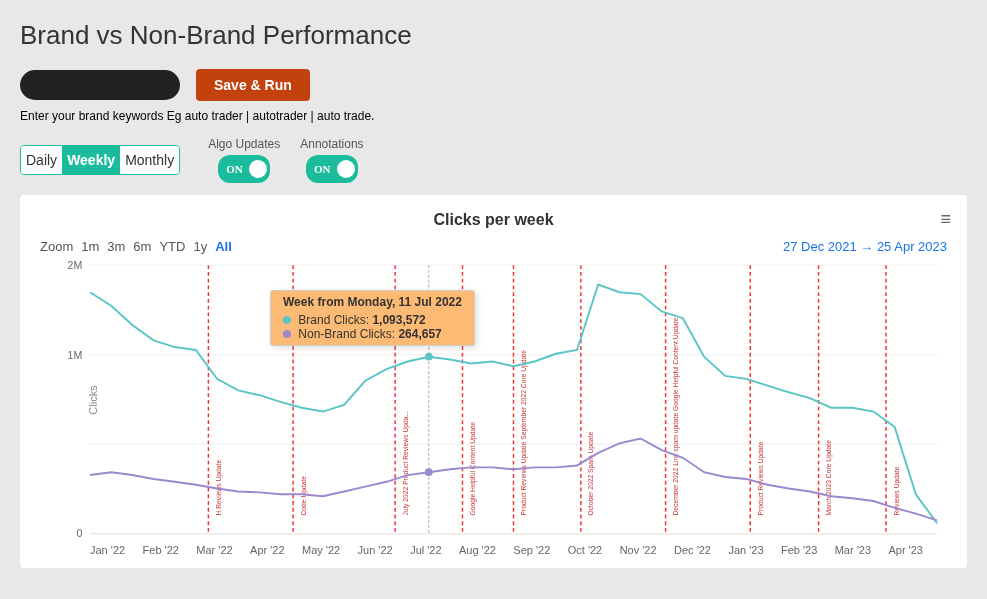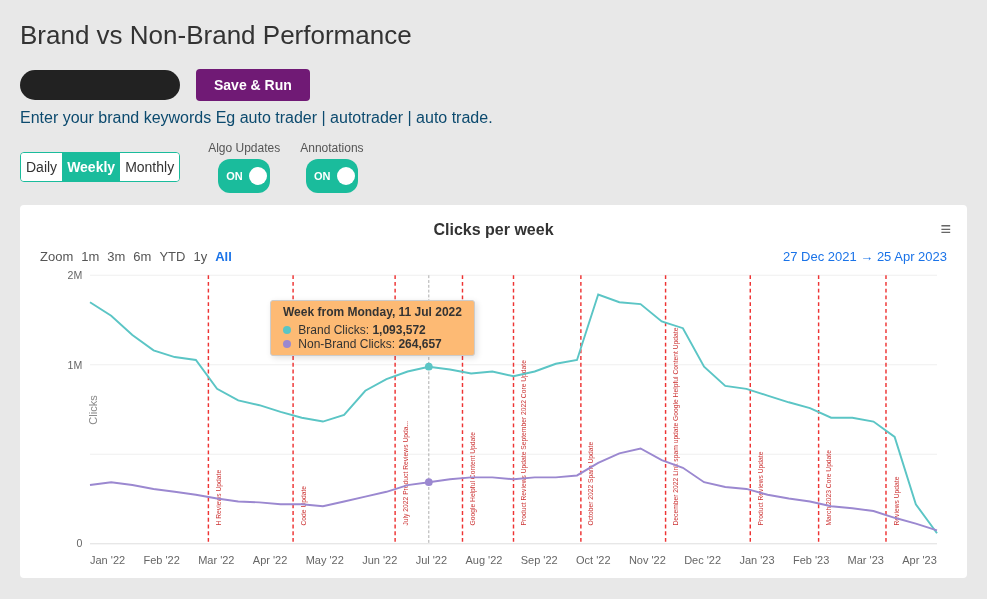--- a/index.html
+++ b/index.html
@@ -23,32 +23,32 @@
       margin-bottom: 8px;
     }
     .brand-input {
       background: #222;
       border-radius: 20px;
       width: 160px;
       height: 30px;
       display: inline-block;
     }
     .save-run-btn {
-      background: #701a75;
+      background: #c2410c;
       color: #fff;
       border: none;
       border-radius: 4px;
       padding: 8px 18px;
       font-size: 14px;
       font-weight: bold;
       cursor: pointer;
     }
     .hint-text {
-      font-size: 16px;
-      color: #0c4a6e;
+      font-size: 12px;
+      color: #000000;
       margin-bottom: 14px;
     }
     .controls-bar {
       display: flex;
       align-items: center;
       gap: 20px;
       margin-bottom: 12px;
     }
     .tab-group {
       display: flex;
@@ -81,24 +81,25 @@
       gap: 4px;
       font-size: 12px;
       color: #555;
     }
     .toggle-switch {
       display: flex;
       align-items: center;
       background: #1abc9c;
       border-radius: 12px;
       width: 52px;
-      height: 34px;
+      height: 28px;
       padding: 2px 4px;
       cursor: pointer;
       position: relative;
+      font-family: Liberation Serif, serif;
     }
     .toggle-label {
       color: #fff;
       font-size: 11px;
       font-weight: bold;
       padding-left: 4px;
     }
     .toggle-knob {
       width: 18px;
       height: 18px;
@@ -170,21 +171,21 @@
       color: #888;
       white-space: nowrap;
     }
     .x-axis-labels {
       display: flex;
       justify-content: space-between;
       font-size: 11px;
       color: #666;
       margin-top: 4px;
       margin-left: 50px;
-      margin-right: 10px;
+      margin-right: 24px;
     }
     .legend {
       display: flex;
       justify-content: center;
       gap: 24px;
       margin-top: 10px;
       font-size: 13px;
       color: #555;
     }
     .legend-item {

